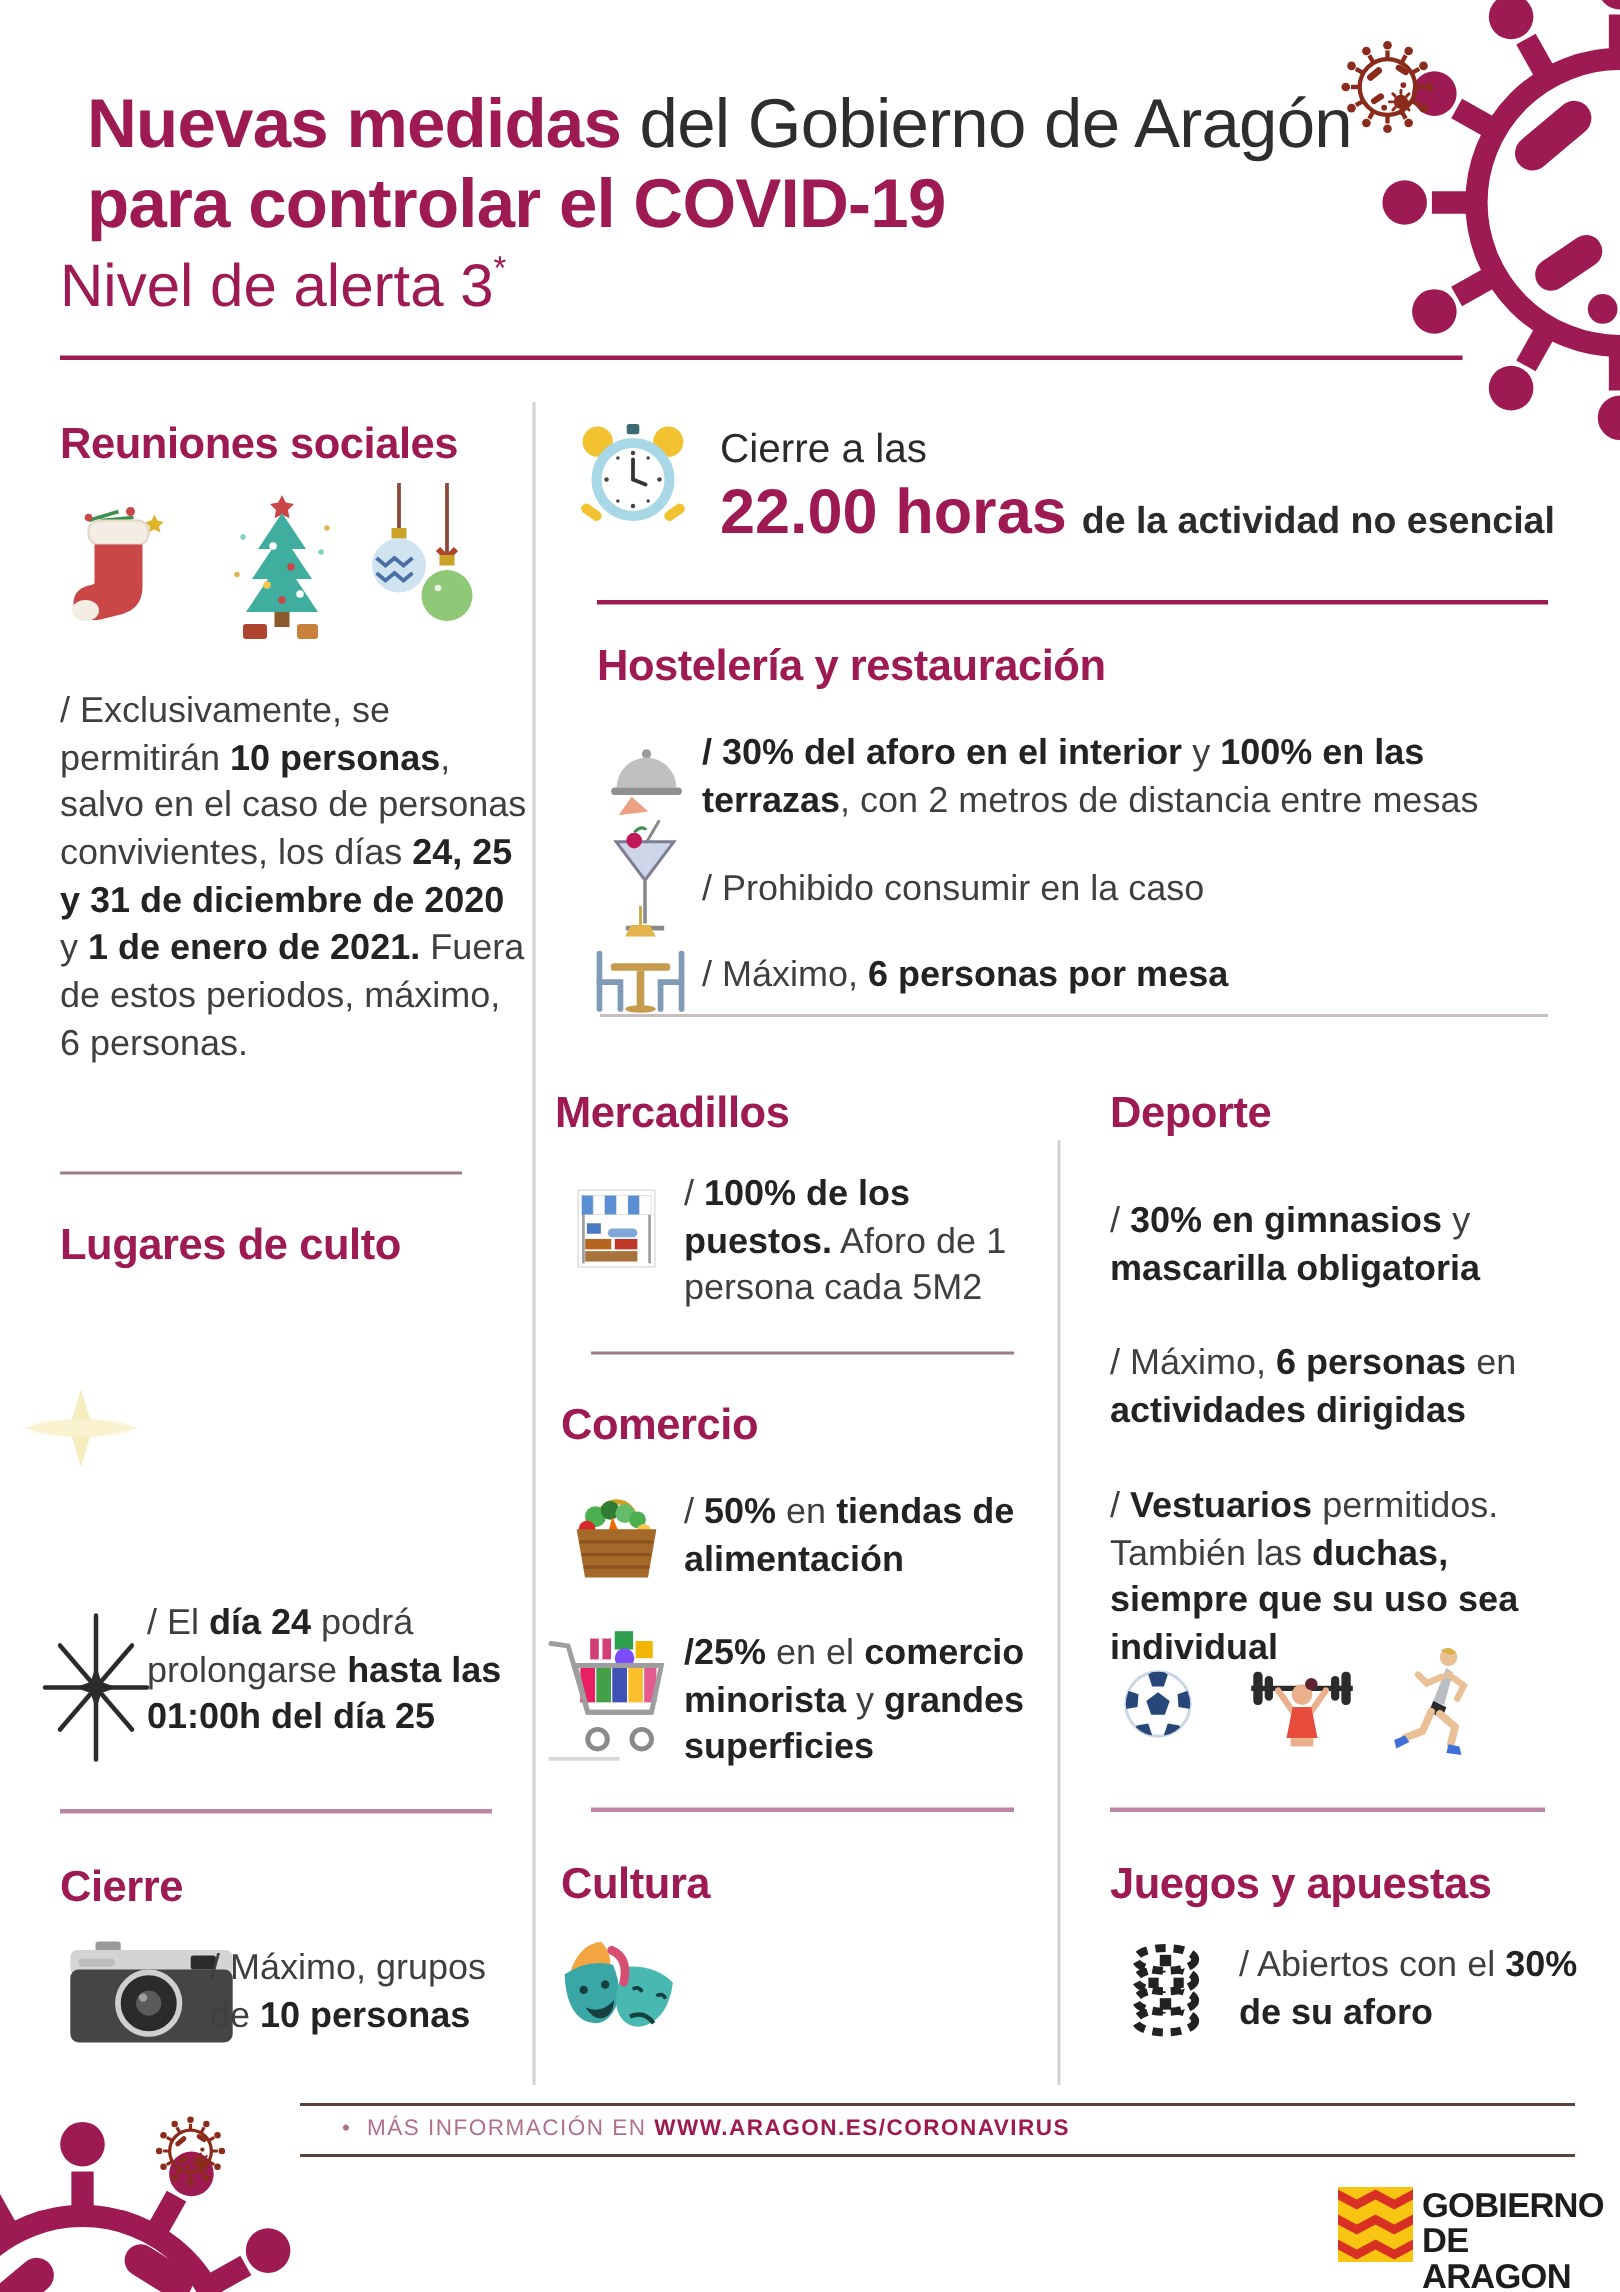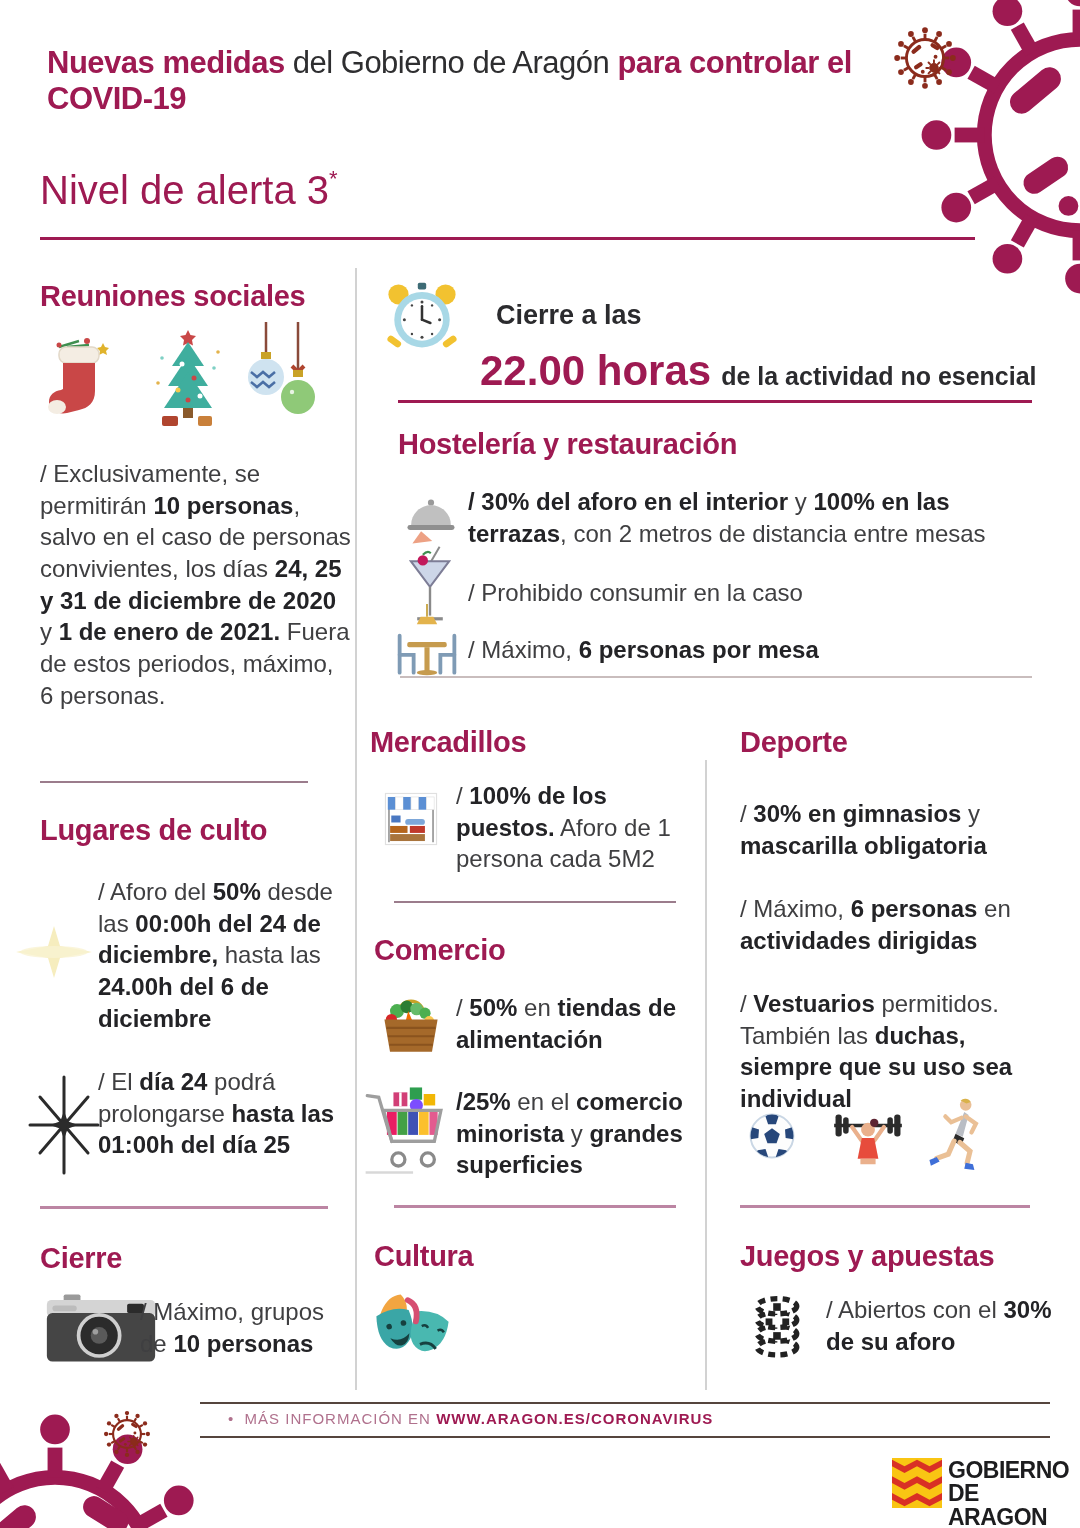--- a/index.html
+++ b/index.html
@@ -2,33 +2,33 @@
 <html lang="es"><head>
 <meta charset="utf-8">
 <style>
   html,body{margin:0;padding:0;background:#ffffff;}
   .page{
     position:relative;width:1080px;height:1528px;overflow:hidden;background:#fff;
     font-family:"Liberation Sans", sans-serif;color:#3F3F41;
   }
   .abs{position:absolute;}
   
-  .title{position:absolute;left:40px;top:38px;width:845px;font-size:31px;line-height:1.16;
-         color:#2e2e30;font-weight:400;letter-spacing:-0.5px;margin:7px;}
+  .title{position:absolute;left:40px;top:38px;width:845px;font-size:46px;line-height:1.16;
+         color:#2e2e30;font-weight:400;letter-spacing:-0.5px;margin:18px;}
   .alert{position:absolute;left:40px;top:166px;font-size:40px;color:#9E1A52;font-weight:400;margin:0;}
   .alert sup{font-size:22px;vertical-align:18px;}
   .order{position:absolute;left:372px;top:194px;font-size:21px;font-style:italic;font-weight:700;
          color:#3a3a3c;margin:0;}
   .hd{position:absolute;font-size:29px;font-weight:700;color:#9E1A52;letter-spacing:-0.3px;margin:0;}
   .body{position:absolute;font-size:24px;line-height:1.32;color:#3F3F41;margin:0;}
   .b{font-weight:700;}
   .body .b{color:#232326;}
   .m{color:#9E1A52;}
   
-  .cl-intro{font-size:27px;font-weight:700;color:#2b2b2e;margin:16px;}
+  .cl-intro{font-size:27px;font-weight:400;color:#2b2b2e;margin:0;}
   .cl-line2{margin:2px 0 0 0;white-space:nowrap;}
   .cl-time{font-size:42px;font-weight:700;color:#9E1A52;}
   .cl-rest{font-size:25px;font-weight:700;color:#2b2b2e;margin-left:10px;}
   
   .hr{position:absolute;background:#9b7c8c;height:2px;}
   .hr-title{background:#9E1A52;height:3px;}
   .hr-soft{background:#c9bdbd;}
   .hr-pink{background:#bc85a3;height:3px;}
   .hr-foot{background:#55453e;height:2px;}
   .vr{position:absolute;width:2px;background:#d2d2d2;}
@@ -167,21 +167,20 @@
   <p class="body" style="left:40px;top:458px;width:312px;"><span>/ Exclusivamente, se permitirán </span><span class="b">10 personas</span><span>, salvo en el caso de personas convivientes, los días </span><span class="b">24, 25 y 31 de diciembre de 2020</span><span> y </span><span class="b">1 de enero de 2021.</span><span> Fuera de estos periodos, máximo, 6 personas.</span></p>
 
   <div class="hr" style="left:40px;top:781px;width:268px;"></div>
 
   <h2 class="hd" style="left:40px;top:814px;">Lugares de culto</h2>
 
   <svg class="abs" style="left:14px;top:922px;" width="80" height="60" viewBox="0 0 80 60">
     <path d="M40 4 L46 24 L78 30 L46 36 L40 56 L34 36 L2 30 L34 24 Z" fill="#f6edbe"></path>
     <ellipse cx="40" cy="30" rx="34" ry="6" fill="#f9f3d2" opacity="0.8"></ellipse>
   </svg>
-  <p class="body" style="left:98px;top:876px;width:248px;"><span>/ Aforo del </span><span class="b">50%</span><span>  desde las </span><span class="b">00:00h del 24 de diciembre,</span><span> hasta las </span><span class="b">24.00h del 6 de diciembre</span></p>
 
   <svg class="abs" style="left:26px;top:1075px;" width="76" height="100" viewBox="0 0 76 100">
     <g stroke="#2b2b2b" stroke-width="3" stroke-linecap="round">
       <line x1="38" y1="2" x2="38" y2="98"></line>
       <line x1="4" y1="50" x2="72" y2="50"></line>
       <line x1="14" y1="22" x2="62" y2="78"></line>
       <line x1="62" y1="22" x2="14" y2="78"></line>
     </g>
     <path d="M38 36 L43 50 L38 64 L33 50 Z" fill="#2b2b2b"></path>
     <path d="M24 50 L38 45 L52 50 L38 55 Z" fill="#2b2b2b"></path>

